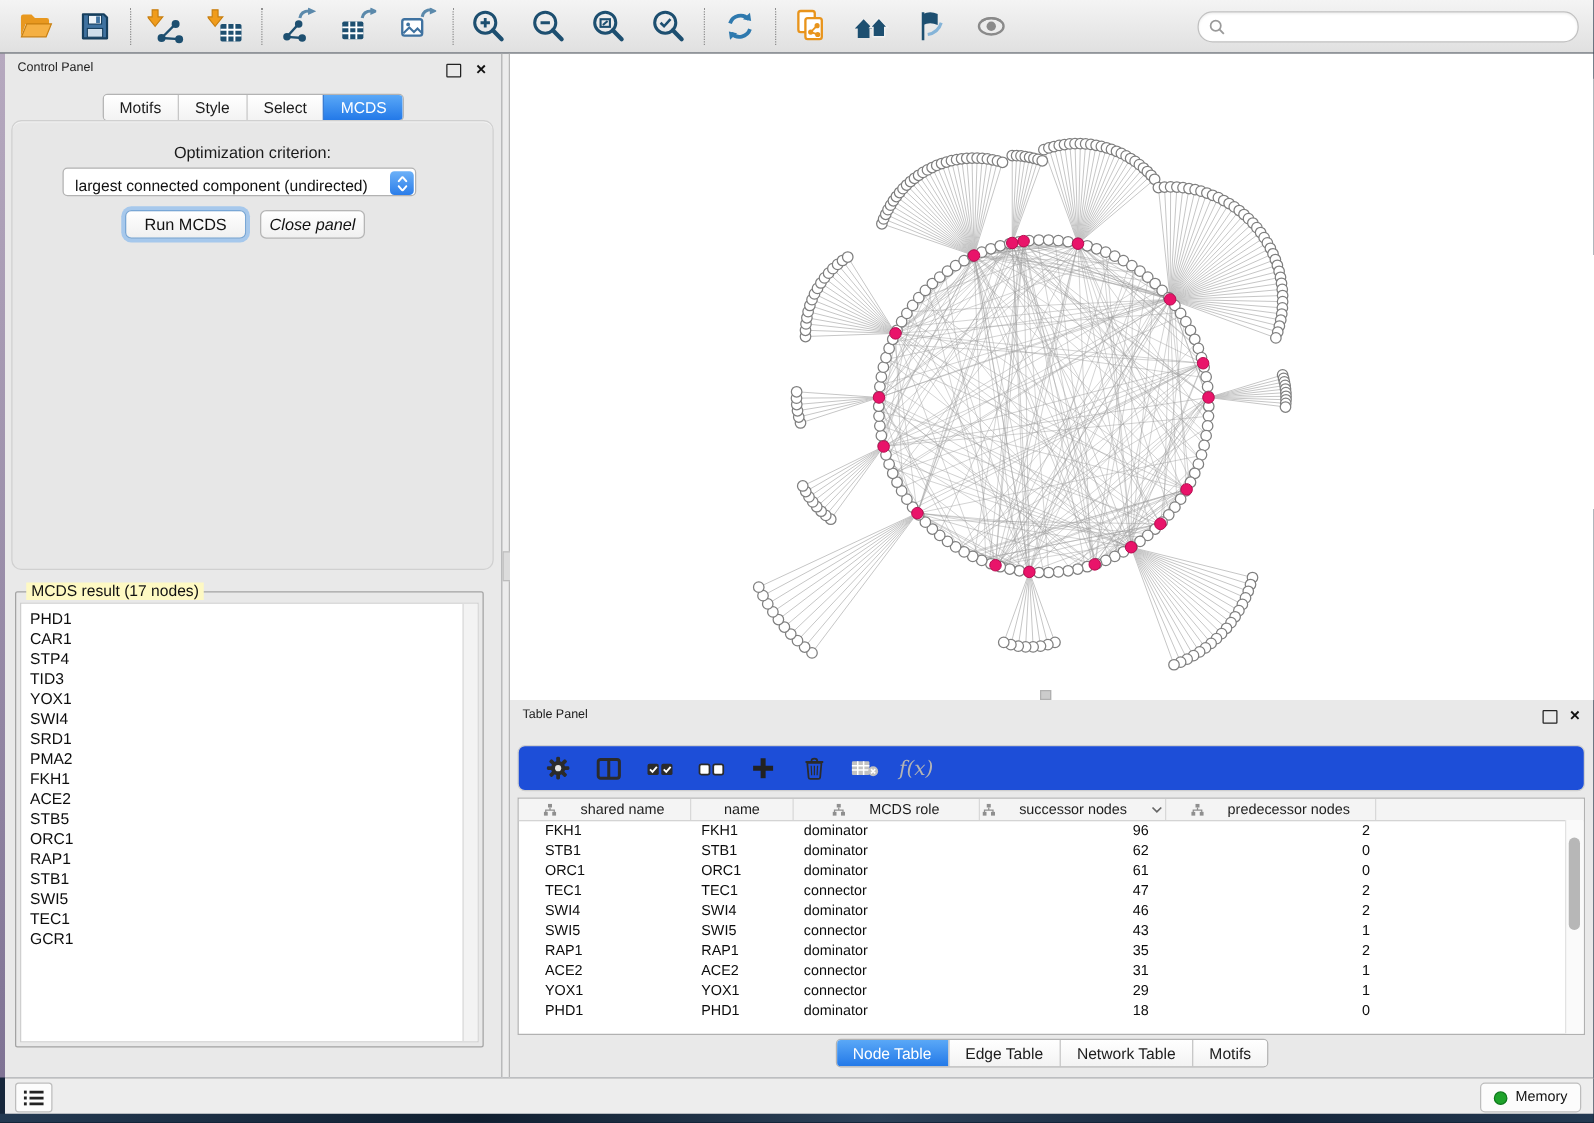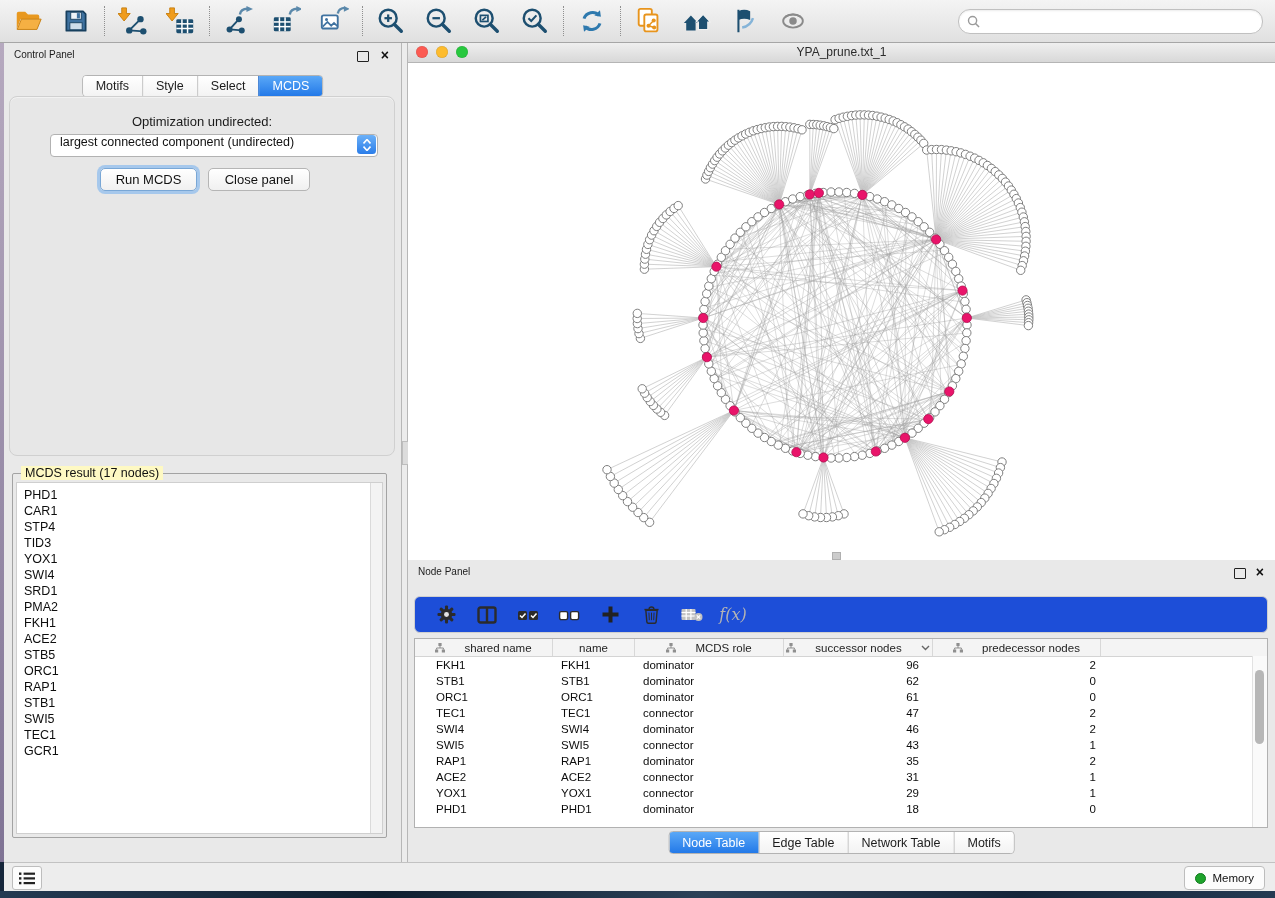--- a/index.html
+++ b/index.html
@@ -34,30 +34,30 @@
   .seg-tabs{position:absolute;left:50%;transform:translateX(-50%);display:flex;height:20px;
     border:1px solid #b3b3b3;border-radius:4px;background:#fff;overflow:hidden;font-size:12.5px;}
   .cp-tabs{top:32px;}
   .seg{padding:0 13px;display:flex;align-items:center;color:#1c1c1c;border-left:1px solid #c4c4c4;background:linear-gradient(#ffffff,#f3f3f3);}
   .seg:first-child{border-left:none;}
   .seg.sel{background:linear-gradient(#5aa8f7,#2379e8);color:#fff;border-left-color:#2f74cf;}
 
   .cp-content{position:absolute;left:5px;top:53px;width:386px;height:360px;background:#e7e7e7;
     border:1px solid #d0d0d0;border-radius:8px;box-shadow:inset 0 1px 0 #f2f2f2;box-sizing:border-box;}
   .opt-label{position:absolute;left:0;right:0;top:17px;text-align:center;font-size:13px;color:#1a1a1a;}
-  .criterion{position:absolute;left:40px;top:37px;width:328px;height:23px;background:#fff;border:1px solid #b2b2b2;
-    border-radius:4px;display:flex;align-items:flex-start;box-sizing:border-box;}
+  .criterion{position:absolute;left:40px;top:37px;width:283px;height:23px;background:#fff;border:1px solid #b2b2b2;
+    border-radius:4px;display:flex;align-items:flex-end;box-sizing:border-box;}
   .criterion .val{flex:1;font-size:12.5px;color:#111;padding-left:9px;white-space:nowrap;overflow:hidden;}
   .stepper{width:19px;height:19px;margin-right:1px;border-radius:3.5px;background:linear-gradient(#6cb1f8,#2b7de9);
     display:flex;flex-direction:column;align-items:center;justify-content:center;gap:2px;}
   .stepper svg{display:block;}
   .btn{position:absolute;height:23px;border:1px solid #b5b5b5;border-radius:5px;background:linear-gradient(#ffffff,#f0f0f0);
     font-size:13px;color:#111;display:flex;align-items:center;justify-content:center;box-sizing:border-box;}
   .run-btn{left:90px;top:71px;width:97px;border-color:#79a7d6;box-shadow:0 0 0 3px #a6c8ec;}
-  .closepanel-btn{left:198px;top:71px;width:102px;}
+  .closepanel-btn{left:198px;top:71px;width:84px;font-style:italic;}
 
   .groupbox{position:absolute;left:8px;top:430px;width:375px;height:365px;border:1px solid #a3a3a3;border-radius:2px;box-sizing:border-box;}
   .groupbox .legend{position:absolute;top:-8px;left:8px;background:#fef9c3;padding:0 4px;font-size:12.5px;color:#111;}
   .mcds-list{position:absolute;left:3px;right:3px;top:8px;bottom:3px;background:#fff;border:1px solid #cfcfcf;
     box-sizing:border-box;overflow:hidden;}
   .mcds-list .items{padding:4px 0 0 7px;font-size:12.5px;line-height:16px;color:#0d0d0d;}
   .mcds-scroll{position:absolute;top:0;bottom:0;right:0;width:11px;background:#f3f3f3;border-left:1px solid #dadada;}
 
   
   .v-splitter{position:absolute;left:401px;top:43px;width:7px;height:819px;background:#ececec;
@@ -297,21 +297,21 @@
       <span class="close-btn cp-close">×</span>
     </div>
     <div class="seg-tabs cp-tabs">
       <div class="seg">Motifs</div>
       <div class="seg">Style</div>
       <div class="seg">Select</div>
       <div class="seg sel">MCDS</div>
     </div>
 
     <div class="cp-content">
-      <div class="opt-label">Optimization undirected:</div>
+      <div class="opt-label">Optimization criterion:</div>
       <div class="criterion">
         <span class="val">largest connected component (undirected)</span>
         <span class="stepper">
           <svg width="8" height="5" viewBox="0 0 8 5">
               <path d="M0.5 4.5 L4 0.5 L7.5 4.5" fill="none" stroke="#fff" stroke-width="1.6"></path>
             </svg>
           <svg width="8" height="5" viewBox="0 0 8 5">
               <path d="M0.5 0.5 L4 4.5 L7.5 0.5" fill="none" stroke="#fff" stroke-width="1.6"></path>
             </svg>
         </span>
@@ -346,28 +346,20 @@
         <div class="mcds-scroll"></div>
       </div>
     </div>
   </div>
 
   <div class="v-splitter">
       <div class="handle"></div>
     </div>
 
   <div class="network-window">
-    <div class="net-titlebar">
-      <div class="lights">
-        <span class="light" style="background:#fc5b53;"></span>
-        <span class="light" style="background:#fdbc2e;"></span>
-        <span class="light" style="background:#28c83f;"></span>
-      </div>
-      <div class="net-title">YPA_prune.txt_1</div>
-    </div>
     <div class="net-canvas">
       <svg id="netsvg" width="867" height="497" viewBox="0 0 867 497">
           <line x1="371.2" y1="141.4" x2="320.8" y2="183.0" stroke="#9d9d9d" stroke-width="0.7" opacity="0.5"></line>
           <line x1="371.2" y1="141.4" x2="301.9" y2="304.5" stroke="#9d9d9d" stroke-width="0.7" opacity="0.5"></line>
           <line x1="371.2" y1="141.4" x2="506.2" y2="155.6" stroke="#9d9d9d" stroke-width="0.7" opacity="0.5"></line>
           <line x1="371.2" y1="141.4" x2="487.1" y2="380.5" stroke="#9d9d9d" stroke-width="0.7" opacity="0.5"></line>
           <line x1="371.2" y1="141.4" x2="296.8" y2="239.9" stroke="#9d9d9d" stroke-width="0.7" opacity="0.5"></line>
           <line x1="371.2" y1="141.4" x2="407.8" y2="393.6" stroke="#9d9d9d" stroke-width="0.7" opacity="0.5"></line>
           <line x1="371.2" y1="141.4" x2="333.5" y2="168.1" stroke="#9d9d9d" stroke-width="0.7" opacity="0.5"></line>
           <line x1="371.2" y1="141.4" x2="514.6" y2="162.5" stroke="#9d9d9d" stroke-width="0.7" opacity="0.5"></line>
@@ -1090,21 +1082,21 @@
           <circle cx="415.5" cy="394.5" r="4.6" fill="#e9146a" stroke="#b80b50" stroke-width="0.8"></circle>
           <circle cx="388.4" cy="389.2" r="4.6" fill="#e9146a" stroke="#b80b50" stroke-width="0.8"></circle>
           <circle cx="325.9" cy="347.5" r="4.6" fill="#e9146a" stroke="#b80b50" stroke-width="0.8"></circle>
         </svg>
     </div>
     <div class="corner-handle"></div>
   </div>
 
   <div class="table-panel">
     <div class="panel-titlerow">
-      <span class="panel-title">Node Panel</span>
+      <span class="panel-title">Table Panel</span>
       <span class="float-btn tp-float"></span>
       <span class="close-btn tp-close">×</span>
     </div>
 
     <div class="tp-toolbar">
       <span class="ticon">
         <svg width="19" height="19" viewBox="0 0 20 20">
             <g fill="#2b2b2b">
               <rect x="8.4" y="0.5" width="3.2" height="19" rx="1.2"></rect>
               <rect x="8.4" y="0.5" width="3.2" height="19" rx="1.2" transform="rotate(45 10 10)"></rect>

